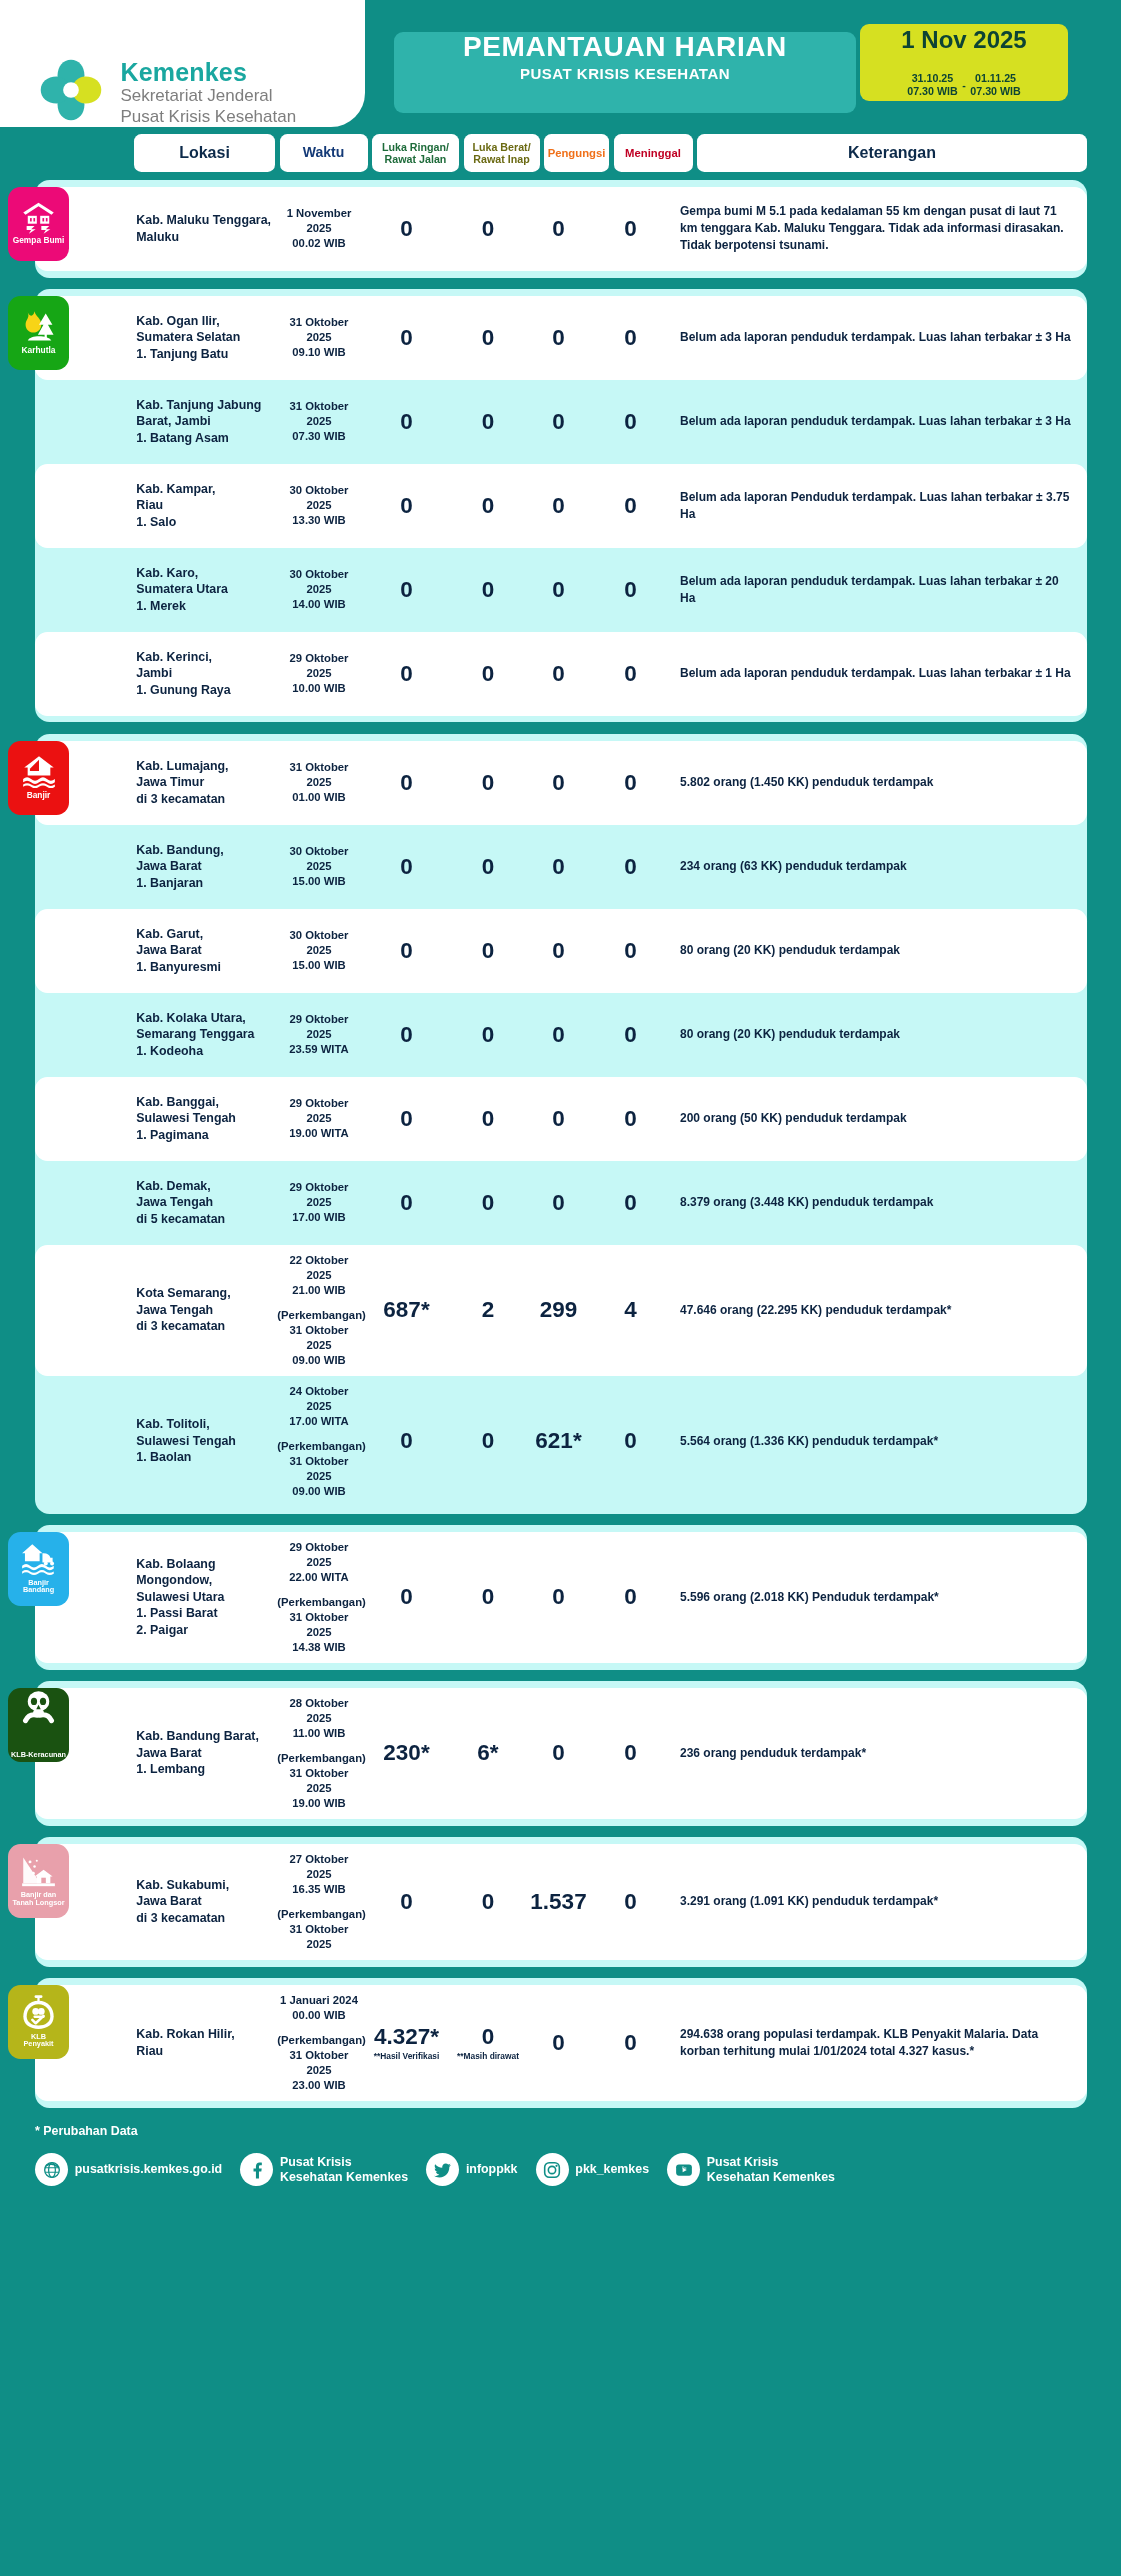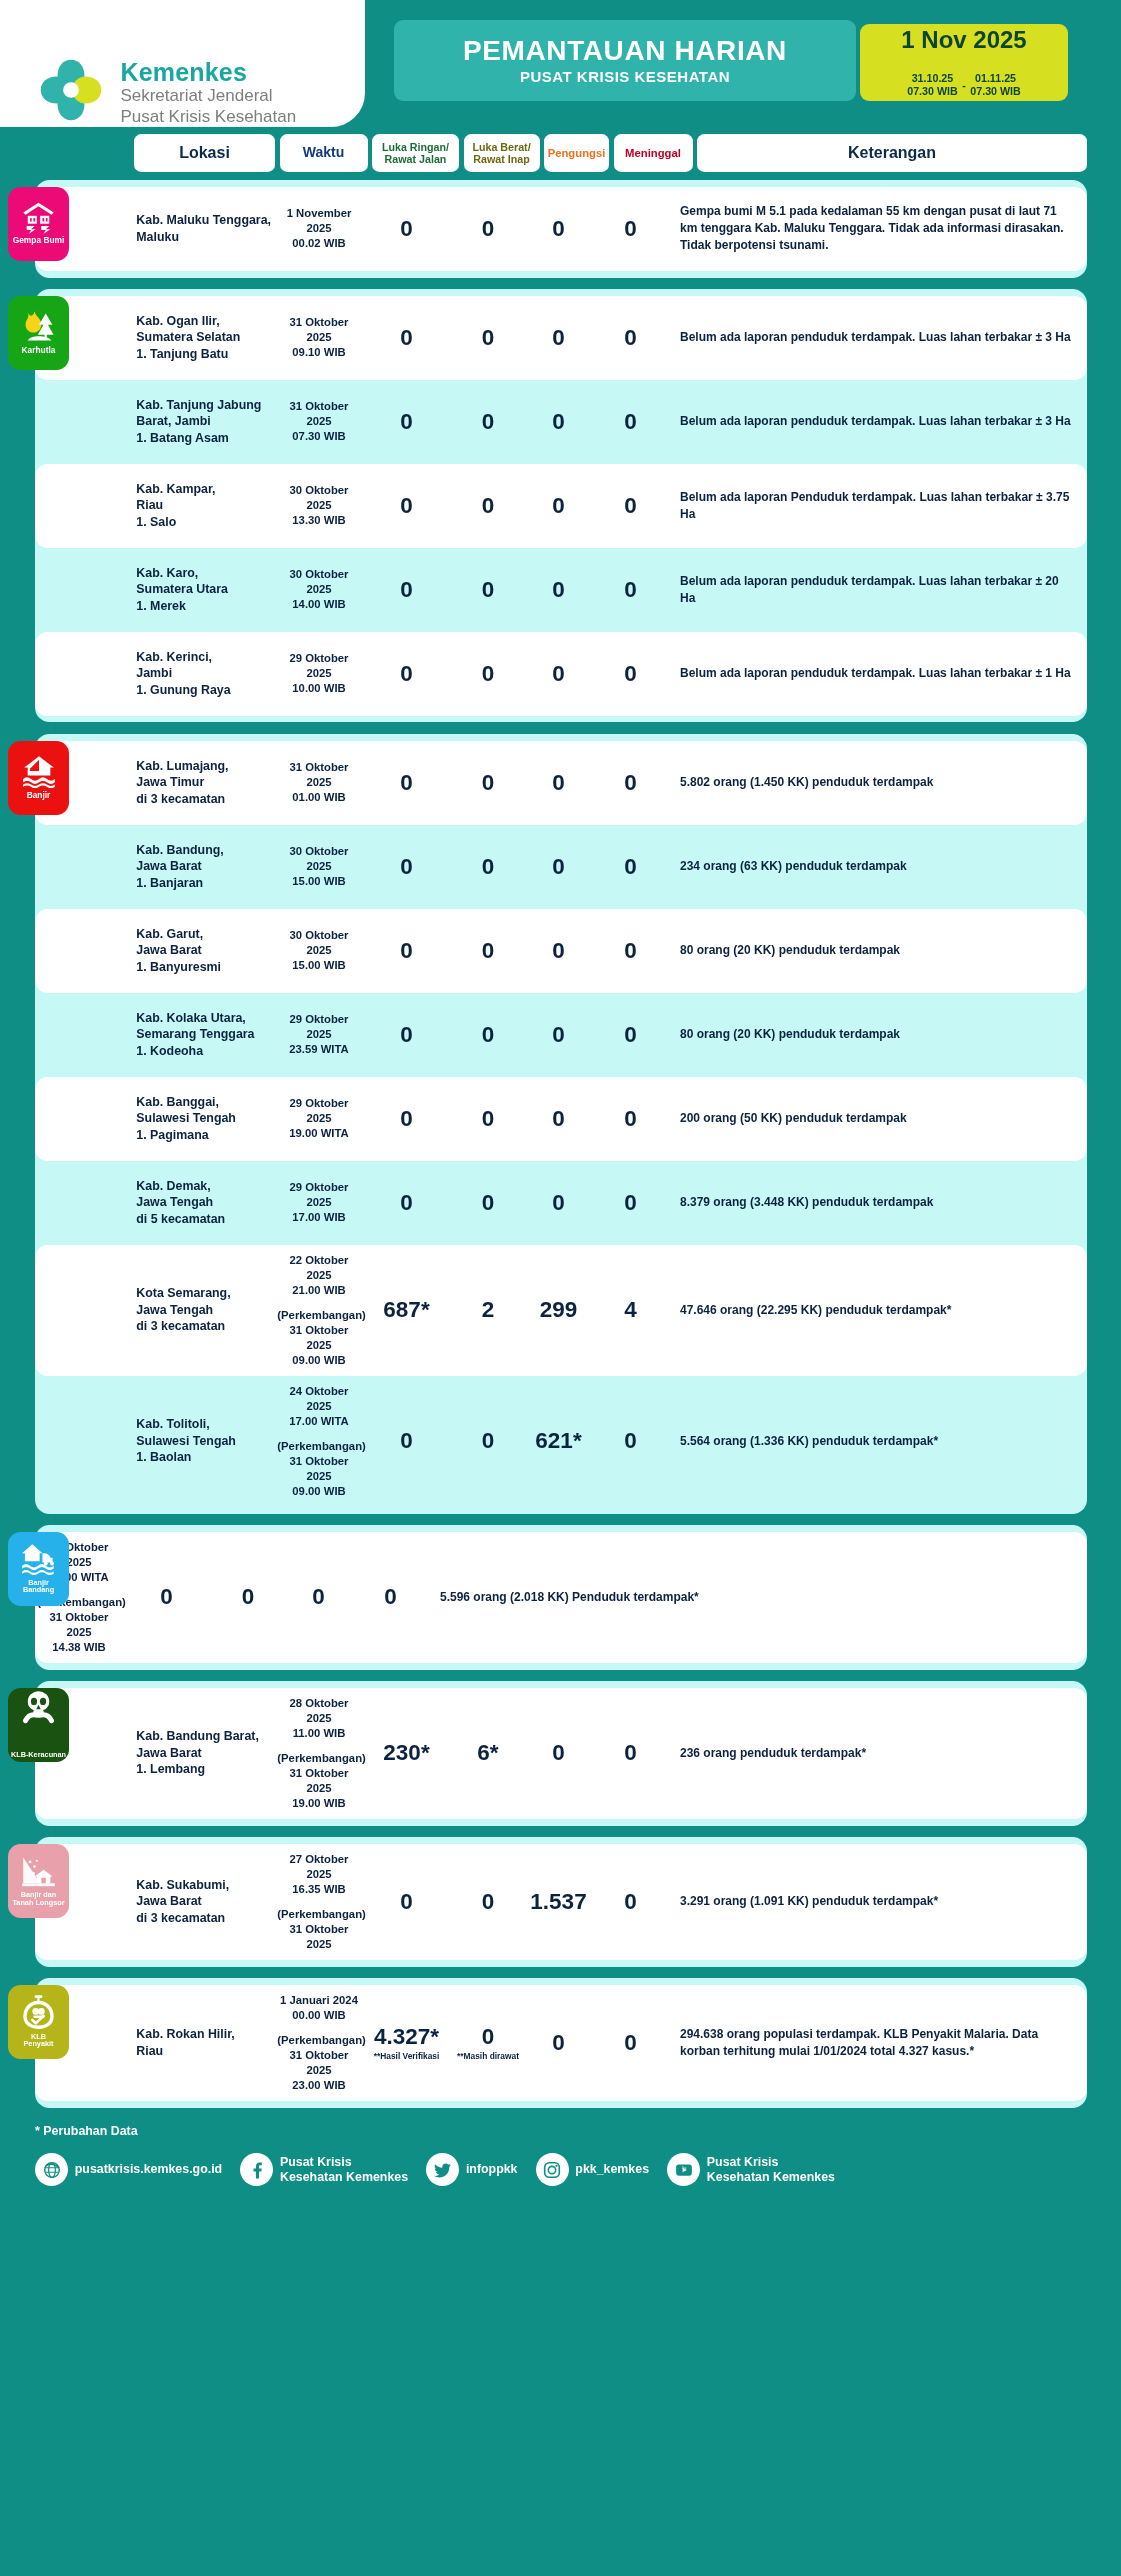--- a/index.html
+++ b/index.html
@@ -20,24 +20,24 @@
     background:#ffffff;
     border-bottom-right-radius:34px;
     display:flex; align-items:flex-end; padding-left:34px; gap:12.4px;
   }
   .logo-mark { width:74px; height:74px; position:relative; flex:0 0 auto; }
   .logo-text .l1 { font-size:25px; font-weight:bold; color:#1aa7a0; line-height:1.07; letter-spacing:0.2px;}
   .logo-text .l2 { font-size:17px; color:#7e7e7e; line-height:1.2; }
   .logo-text .l3 { font-size:17px; color:#7e7e7e; line-height:1.2; }
 
   .title-box {
-    position:absolute; left:394px; top:20px;
+    position:absolute; left:394px; top:32px;
     width:462px; height:81px;
     background:#2fb3ab; border-radius:9px;
-    display:flex; flex-direction:column; align-items:center; justify-content:center;
+    display:flex; flex-direction:column; align-items:center; justify-content:flex-start;
   }
   .title-main { color:#fff; font-size:28px; font-weight:bold; letter-spacing:0.6px; line-height:1.05; }
   .title-sub  { color:#fff; font-size:15px; font-weight:bold; letter-spacing:0.5px; margin-top:3.4px;}
 
   .date-box {
     position:absolute; left:860px; top:24px;
     width:208px; height:77px;
     background:#d6e021; border-radius:9px;
     display:flex; flex-direction:column; align-items:center; justify-content:center;
     color:#0d4434;
@@ -395,20 +395,21 @@
             <path d="M40 20 q10 0 12 8 h4 v8 h-18 v-16 z" fill="#fff"></path>
             <circle cx="44" cy="38" r="3.5" fill="#fff"></circle>
             <circle cx="55" cy="38" r="3.5" fill="#fff"></circle>
             <path d="M2 42 q7 -6 14 0 q7 6 14 0 q7 -6 14 0 q7 6 14 0 v5 q-7 6 -14 0 q-7 -6 -14 0 q-7 6 -14 0 q-7 -6 -14 0 Z" fill="#fff"></path>
             <path d="M2 52 q7 -5 14 0 q7 5 14 0 q7 -5 14 0 q7 5 14 0 v4 q-7 5 -14 0 q-7 -5 -14 0 q-7 5 -14 0 q-7 -5 -14 0 Z" fill="#fff"></path>
           </svg>
         </div>
         <div class="blabel"><span>Banjir</span><br><span>Bandang</span></div>
       </div>
       <div class="row alt">
+        <div class="cell c-lokasi"><span>Kab. Bolaang Mongondow,</span><br><span>Sulawesi Utara</span><br><span>1. Passi Barat</span><br><span>2. Paigar</span></div>
         <div class="cell c-waktu">
           <div>29 Oktober 2025</div>
           <div>22.00 WITA</div>
           <span class="gap"></span>
           <div>(Perkembangan)</div>
           <div>31 Oktober 2025</div>
           <div>14.38 WIB</div>
         </div>
         <div class="cell c-num "><span>0</span></div>
         <div class="cell c-num n2"><span>0</span></div>

